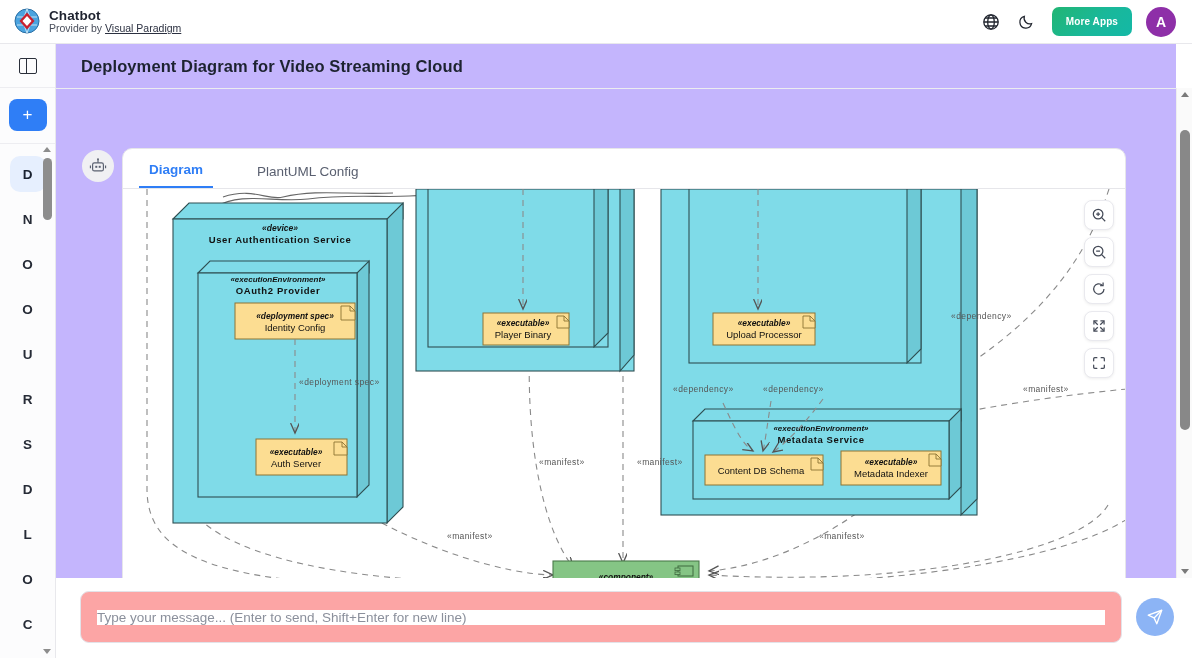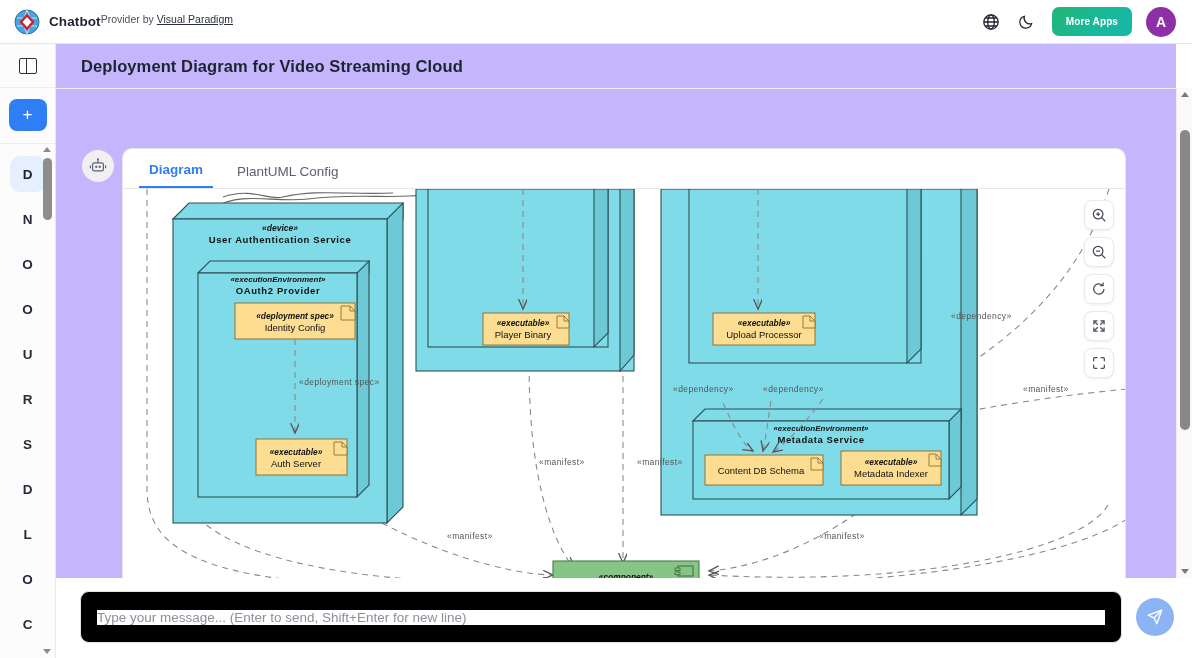--- a/index.html
+++ b/index.html
@@ -10,21 +10,21 @@
   }
 
   
   .topbar {
     position: absolute; left: 0; top: 0; width: 1192px; height: 44px;
     background: #ffffff; border-bottom: 1px solid #e8e8ec;
     display: flex; align-items: center; padding: 0 12px 0 14px;
   }
   .brand { display: flex; align-items: center; gap: 9px; }
   .brand-logo { width: 26px; height: 26px; position: relative; }
-  .brand-text { display: flex; line-height: 1.12; }
+  .brand-text { display: flex; flex-direction: column; line-height: 1.12; }
   .brand-title { font-size: 13.5px; font-weight: 700; color: #1f2330; letter-spacing: .1px;}
   .brand-sub { font-size: 10.5px; color: #4a4f5c; }
   .brand-sub a { color: #2b3040; }
   .topbar-right { margin-left: auto; display: flex; align-items: center; gap: 14px; padding-right: 4px;}
   .icon-btn { width: 22px; height: 22px; display: flex; align-items: center; justify-content: center; cursor: pointer; color:#20242e; }
   .more-apps {
     background: linear-gradient(135deg,#21b573 0%,#19b89a 55%,#14b8a6 100%);
     color: #fff; font-size: 10px; font-weight: 700; border: none;
     border-radius: 7px; padding: 9px 14px; cursor: pointer; letter-spacing:.1px;
   }
@@ -85,21 +85,21 @@
     position: absolute; left: 26px; top: 61px; width: 32px; height: 32px;
     border-radius: 50%; background: #f0f0f3;
     display:flex; align-items:center; justify-content:center;
   }
 
   .card {
     position: absolute; left: 66px; top: 59px; width: 1004px; height: 458px;
     background: #fff; border: 1px solid #e6e6ea; border-radius: 10px 10px 0 0;
     overflow: hidden;
   }
-  .tabs { height: 40px; display: flex; align-items: flex-end; padding-left: 16px; border-bottom: 1px solid #e6e6ea;}
+  .tabs { height: 40px; display: flex; align-items: flex-end; padding-left: 16px; border-bottom: 1px solid #e6e6ea; gap: 20px;}
   .tab { font-size: 13.5px; color: #5a6070; padding: 0 10px 9px; cursor:pointer; }
   .tab.active { color: #2f7ef6; font-weight: 600; border-bottom: 2px solid #2f7ef6; }
   .tab + .tab { margin-left: 14px; }
 
   .diagram-wrap { position: relative; width: 1004px; height: 418px; overflow: hidden; background: #fff; }
 
   
   .zoomctl { position: absolute; right: 13px; top: 11px; display: flex; flex-direction: column; gap: 7px; z-index: 5;}
   .zbtn {
     width: 30px; height: 30px; border-radius: 8px; background: #fff;
@@ -111,21 +111,21 @@
   .partial-btn {
     position:absolute; left: 86px; bottom: -12px; width: 36px; height: 24px;
     border: 1px solid #dcdce2; border-radius: 7px; background:#fff;
   }
 
   
   .composer { position: absolute; left: 56px; bottom: 0; width: 1136px; height: 80px; background:#fff; }
   .composer-inner { position: absolute; left: 24px; top: 13px; right: 18px; display: flex; align-items: center; gap: 14px;}
   .msgbox {
     flex: 1; height: 52px; border: 1px solid #e3e3e9; border-radius: 9px;
-    background: #000000; display: flex; align-items: center; padding: 0 16px;
+    background: #fca5a5; display: flex; align-items: center; padding: 0 16px;
   }
   .msgbox input { border: none; outline: none; width: 100%; font-size: 13.5px; color:#2b2f3a; font-family:"Liberation Sans",sans-serif;}
   .msgbox input::placeholder { color: #8b909c; }
   .sendbtn {
     width: 38px; height: 38px; border-radius: 50%; background: #8cb4f5;
     display: flex; align-items: center; justify-content: center; cursor: pointer; border:none;
   }
 
   svg { display: block; }
   text { font-family: "Liberation Sans", sans-serif; }

